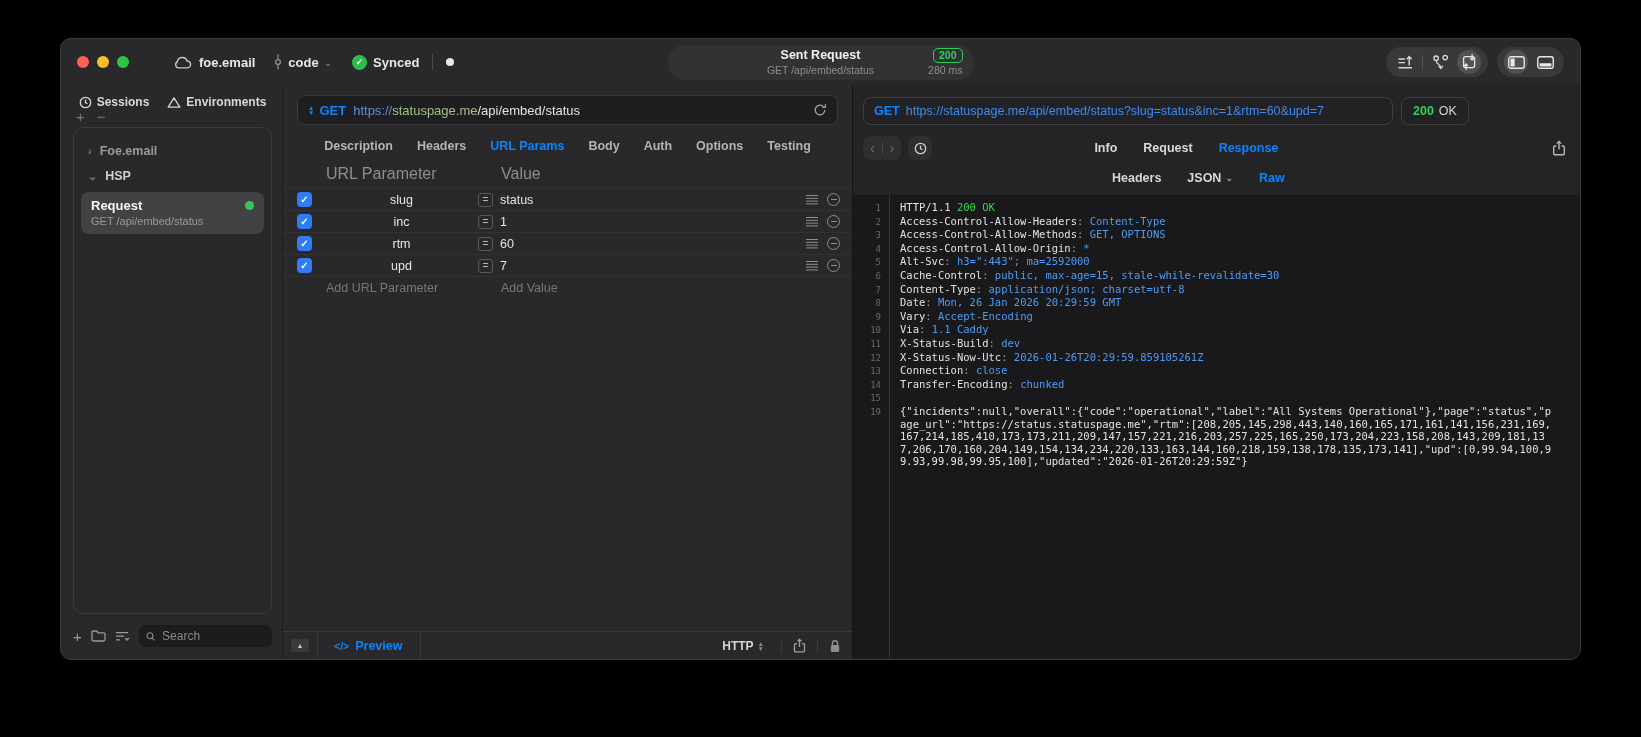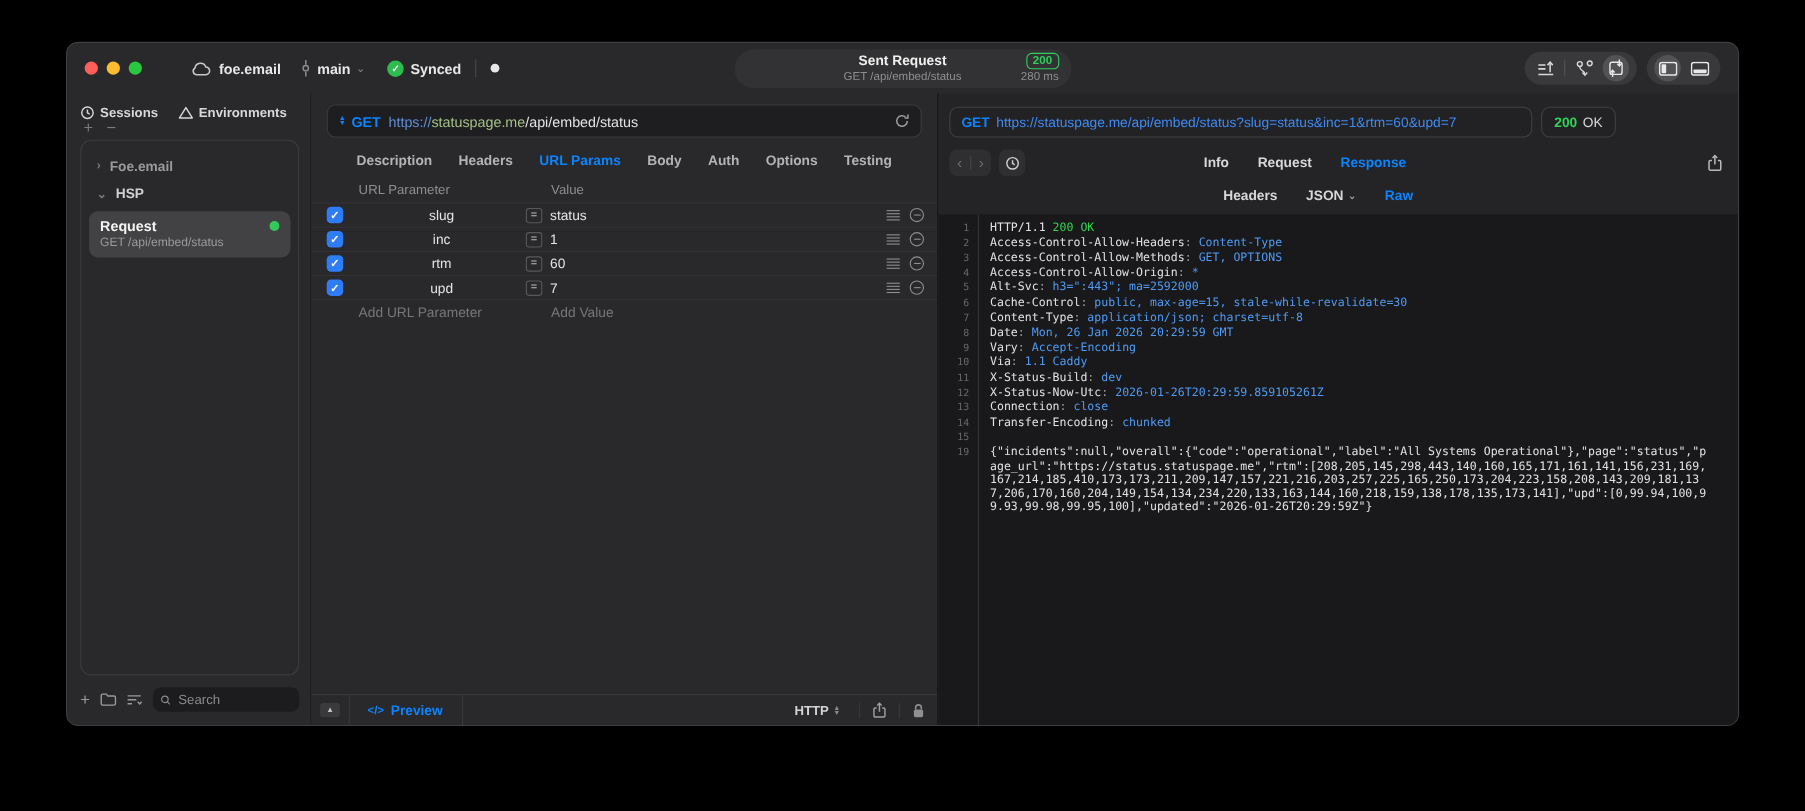--- a/index.html
+++ b/index.html
@@ -34,21 +34,21 @@
   .ctrl-group{background:#39393b;border-radius:16px;height:30px;display:flex;align-items:center;padding:0 7px;gap:5px;}
   .cbtn{width:24px;height:24px;border-radius:50%;display:flex;align-items:center;justify-content:center;}
   .cbtn.on{background:#525255;}
   .gdiv{width:1px;height:14px;background:#555558;}
   svg.ic{display:block;}
   
   .main{flex:1;display:flex;min-height:0;}
   
   .sidebar{width:222px;flex:0 0 222px;display:flex;flex-direction:column;padding:2px 10px 12px 12px;
     box-sizing:border-box;border-right:1px solid #1d1d1f;}
-  .sb-tabs{display:flex;justify-content:flex-start;gap:18px;padding:8px 0 2px;}
+  .sb-tabs{display:flex;justify-content:center;gap:18px;padding:8px 0 2px;}
   .sb-tab{display:flex;align-items:center;gap:5px;font-size:12px;font-weight:600;color:#d8d8da;}
   .sb-pm{display:flex;gap:12px;color:#7a7a7c;font-size:15px;line-height:12px;height:13px;padding-left:3px;}
   .sb-list{flex:1;border:1px solid #3c3c3e;border-radius:10px;margin-top:3px;padding:12px 7px;display:flex;
     flex-direction:column;gap:3px;min-height:0;}
   .tree-item{display:flex;align-items:center;gap:8px;padding:4px 7px;font-size:12.5px;font-weight:600;}
   .tree-item .dis{font-size:11px;color:#7a7a7c;}
   .tree-dim{color:#9a9a9c;}
   .tree-lit{color:#d0d0d2;}
   .req-item{position:relative;background:#424245;border-radius:8px;padding:6px 10px 7px;margin-top:2px;}
   .req-title{font-size:13px;font-weight:700;color:#f5f5f5;}
@@ -70,21 +70,21 @@
   .stepper.gray{color:#8a8a8c;}
   .m-get{font-weight:700;color:#0a84ff;margin-right:7px;}
   .u-scheme{color:#5f8fd6;}
   .u-host{color:#a3c087;}
   .u-path{color:#e4e4e6;}
   .refresh{margin-left:auto;}
   .req-tabs{display:flex;justify-content:center;gap:24px;padding:10px 0 9px;font-size:12.5px;font-weight:600;}
   .tab{color:#b4b4b6;cursor:default;}
   .tab.active{color:#0a84ff;}
   .ptable{flex:1;min-height:0;font-size:12.5px;}
-  .thead{display:flex;color:#8e8e90;font-size:12px;padding:3px 14px 5px 43px;}
+  .thead{display:flex;color:#8e8e90;font-size:16px;padding:3px 14px 5px 43px;}
   .thcol1{width:175px;}
   .prow{display:flex;align-items:center;height:21px;border-top:1px solid #323235;padding:0 12px 0 14px;}
   .cb{width:15px;height:15px;border-radius:4px;background:#2e7cf6;color:#fff;font-size:10px;font-weight:700;
     display:inline-flex;align-items:center;justify-content:center;flex:0 0 15px;}
   .pname{margin-left:13px;width:153px;color:#e4e4e6;text-align:center;}
   .peq{width:15px;height:14px;border:1px solid #58585a;border-radius:3px;color:#b8b8ba;font-size:10px;
     display:inline-flex;align-items:center;justify-content:center;margin-right:7px;box-sizing:border-box;flex:0 0 15px;}
   .pval{color:#e4e4e6;}
   .picons{margin-left:auto;display:flex;align-items:center;gap:9px;}
   .reorder{width:12px;height:10px;position:relative;display:inline-block;}
@@ -166,21 +166,21 @@
         <span>foe.email</span>
       </div>
       <div class="tb-item branch">
         <span>
           <svg class="ic" width="10" height="16" viewBox="0 0 10 16">
               <line x1="5" y1="0.5" x2="5" y2="4.8" stroke="#8a8a8c" stroke-width="1.4"></line>
               <circle cx="5" cy="8" r="2.4" fill="none" stroke="#8a8a8c" stroke-width="1.4"></circle>
               <line x1="5" y1="11.2" x2="5" y2="15.5" stroke="#8a8a8c" stroke-width="1.4"></line>
             </svg>
         </span>
-        <span>main</span>
+        <span>code</span>
         <span class="chev">⌄</span>
       </div>
       <div class="tb-item synced">
         <span class="syncdot">✓</span>
         <span>Synced</span>
       </div>
       <span class="tdiv"></span>
       <span class="wdot"></span>
 
       <div class="center-pill">

